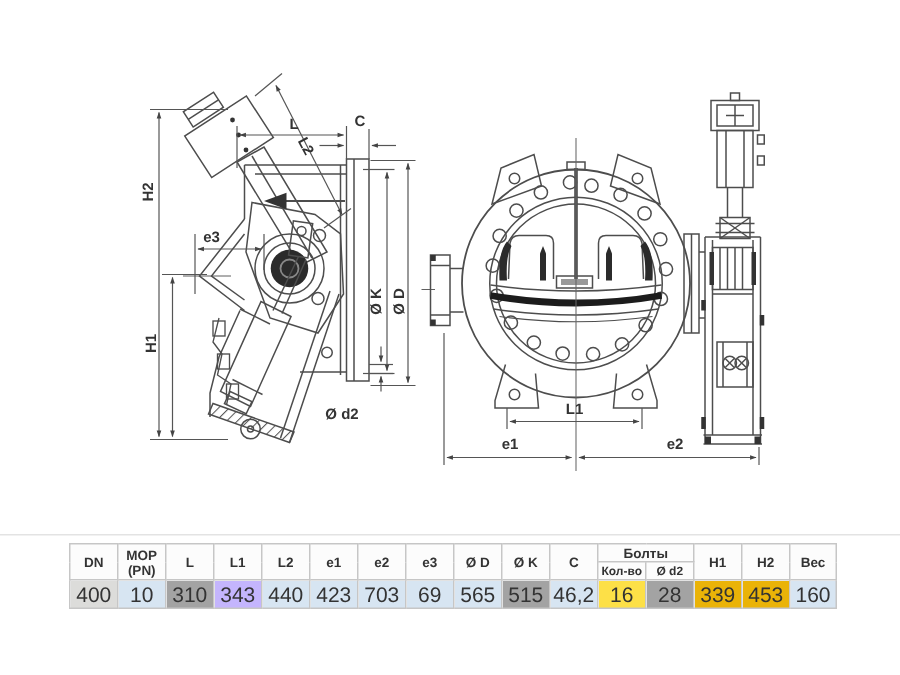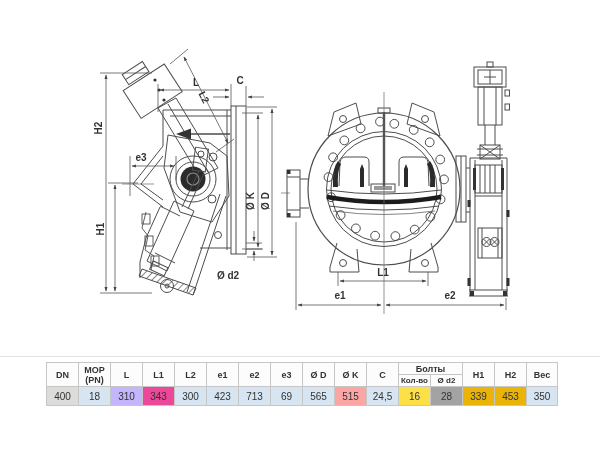--- a/index.html
+++ b/index.html
@@ -11,21 +11,21 @@
   .seam-line{position:absolute;left:0;top:356px;width:600px;height:1px;background:#e3e3e3;}
   svg text{font-family:"Liberation Sans", sans-serif;font-size:10px;font-weight:bold;fill:#333;}
   .tbl-wrap{position:absolute;left:46px;top:362px;width:511px;}
   table.spec{border-collapse:collapse;table-layout:fixed;width:511px;border-radius:21px;}
   table.spec th, table.spec td{
     border:1px solid #c6c6c6;text-align:center;vertical-align:middle;
     padding:0 1px;overflow:hidden;
   }
   table.spec th{background:#fcfcfc;font-weight:bold;font-size:9px;line-height:10px;height:11px;}
   table.spec th.sub{font-size:8px;margin-top:11px;}
-  table.spec td{font-size:10px;height:18px;}
+  table.spec td{font-size:14px;height:18px;}
 </style>
 </head>
 <body>
 
 <div class="drawing-wrap">
 <svg width="600" height="356" viewBox="0 0 600 356">
   <defs>
     <marker id="arw" viewBox="0 0 10 10" refX="9" refY="5" markerWidth="8" markerHeight="5.5" orient="auto-start-reverse">
       <path d="M0,1.5 L10,5 L0,8.5 z" fill="#444"></path>
     </marker>
@@ -355,31 +355,31 @@
     <th rowspan="2">H1</th>
     <th rowspan="2">H2</th>
     <th rowspan="2">Вес</th>
   </tr>
   <tr>
     <th class="sub">Кол-во</th>
     <th class="sub">Ø d2</th>
   </tr>
   <tr>
     <td style="background:#dcdcda">400</td>
-    <td style="background:#d7e5f2">18</td>
-    <td style="background:#c4b5fd">310</td>
-    <td style="background:#ec4899">343</td>
-    <td style="background:#d7e5f2">300</td>
+    <td style="background:#d7e5f2">10</td>
+    <td style="background:#a3a3a3">310</td>
+    <td style="background:#c4b5fd">343</td>
+    <td style="background:#d7e5f2">440</td>
     <td style="background:#d7e5f2">423</td>
-    <td style="background:#d7e5f2">713</td>
+    <td style="background:#d7e5f2">703</td>
     <td style="background:#d7e5f2">69</td>
     <td style="background:#d7e5f2">565</td>
-    <td style="background:#fca5a5">515</td>
-    <td style="background:#d7e5f2">24,5</td>
+    <td style="background:#a3a3a3">515</td>
+    <td style="background:#d7e5f2">46,2</td>
     <td style="background:#fde047">16</td>
     <td style="background:#a3a3a3">28</td>
     <td style="background:#eab308">339</td>
     <td style="background:#eab308">453</td>
-    <td style="background:#d7e5f2">350</td>
+    <td style="background:#d7e5f2">160</td>
   </tr>
 </tbody>
     </table>
 </div>
 
 </body></html>

